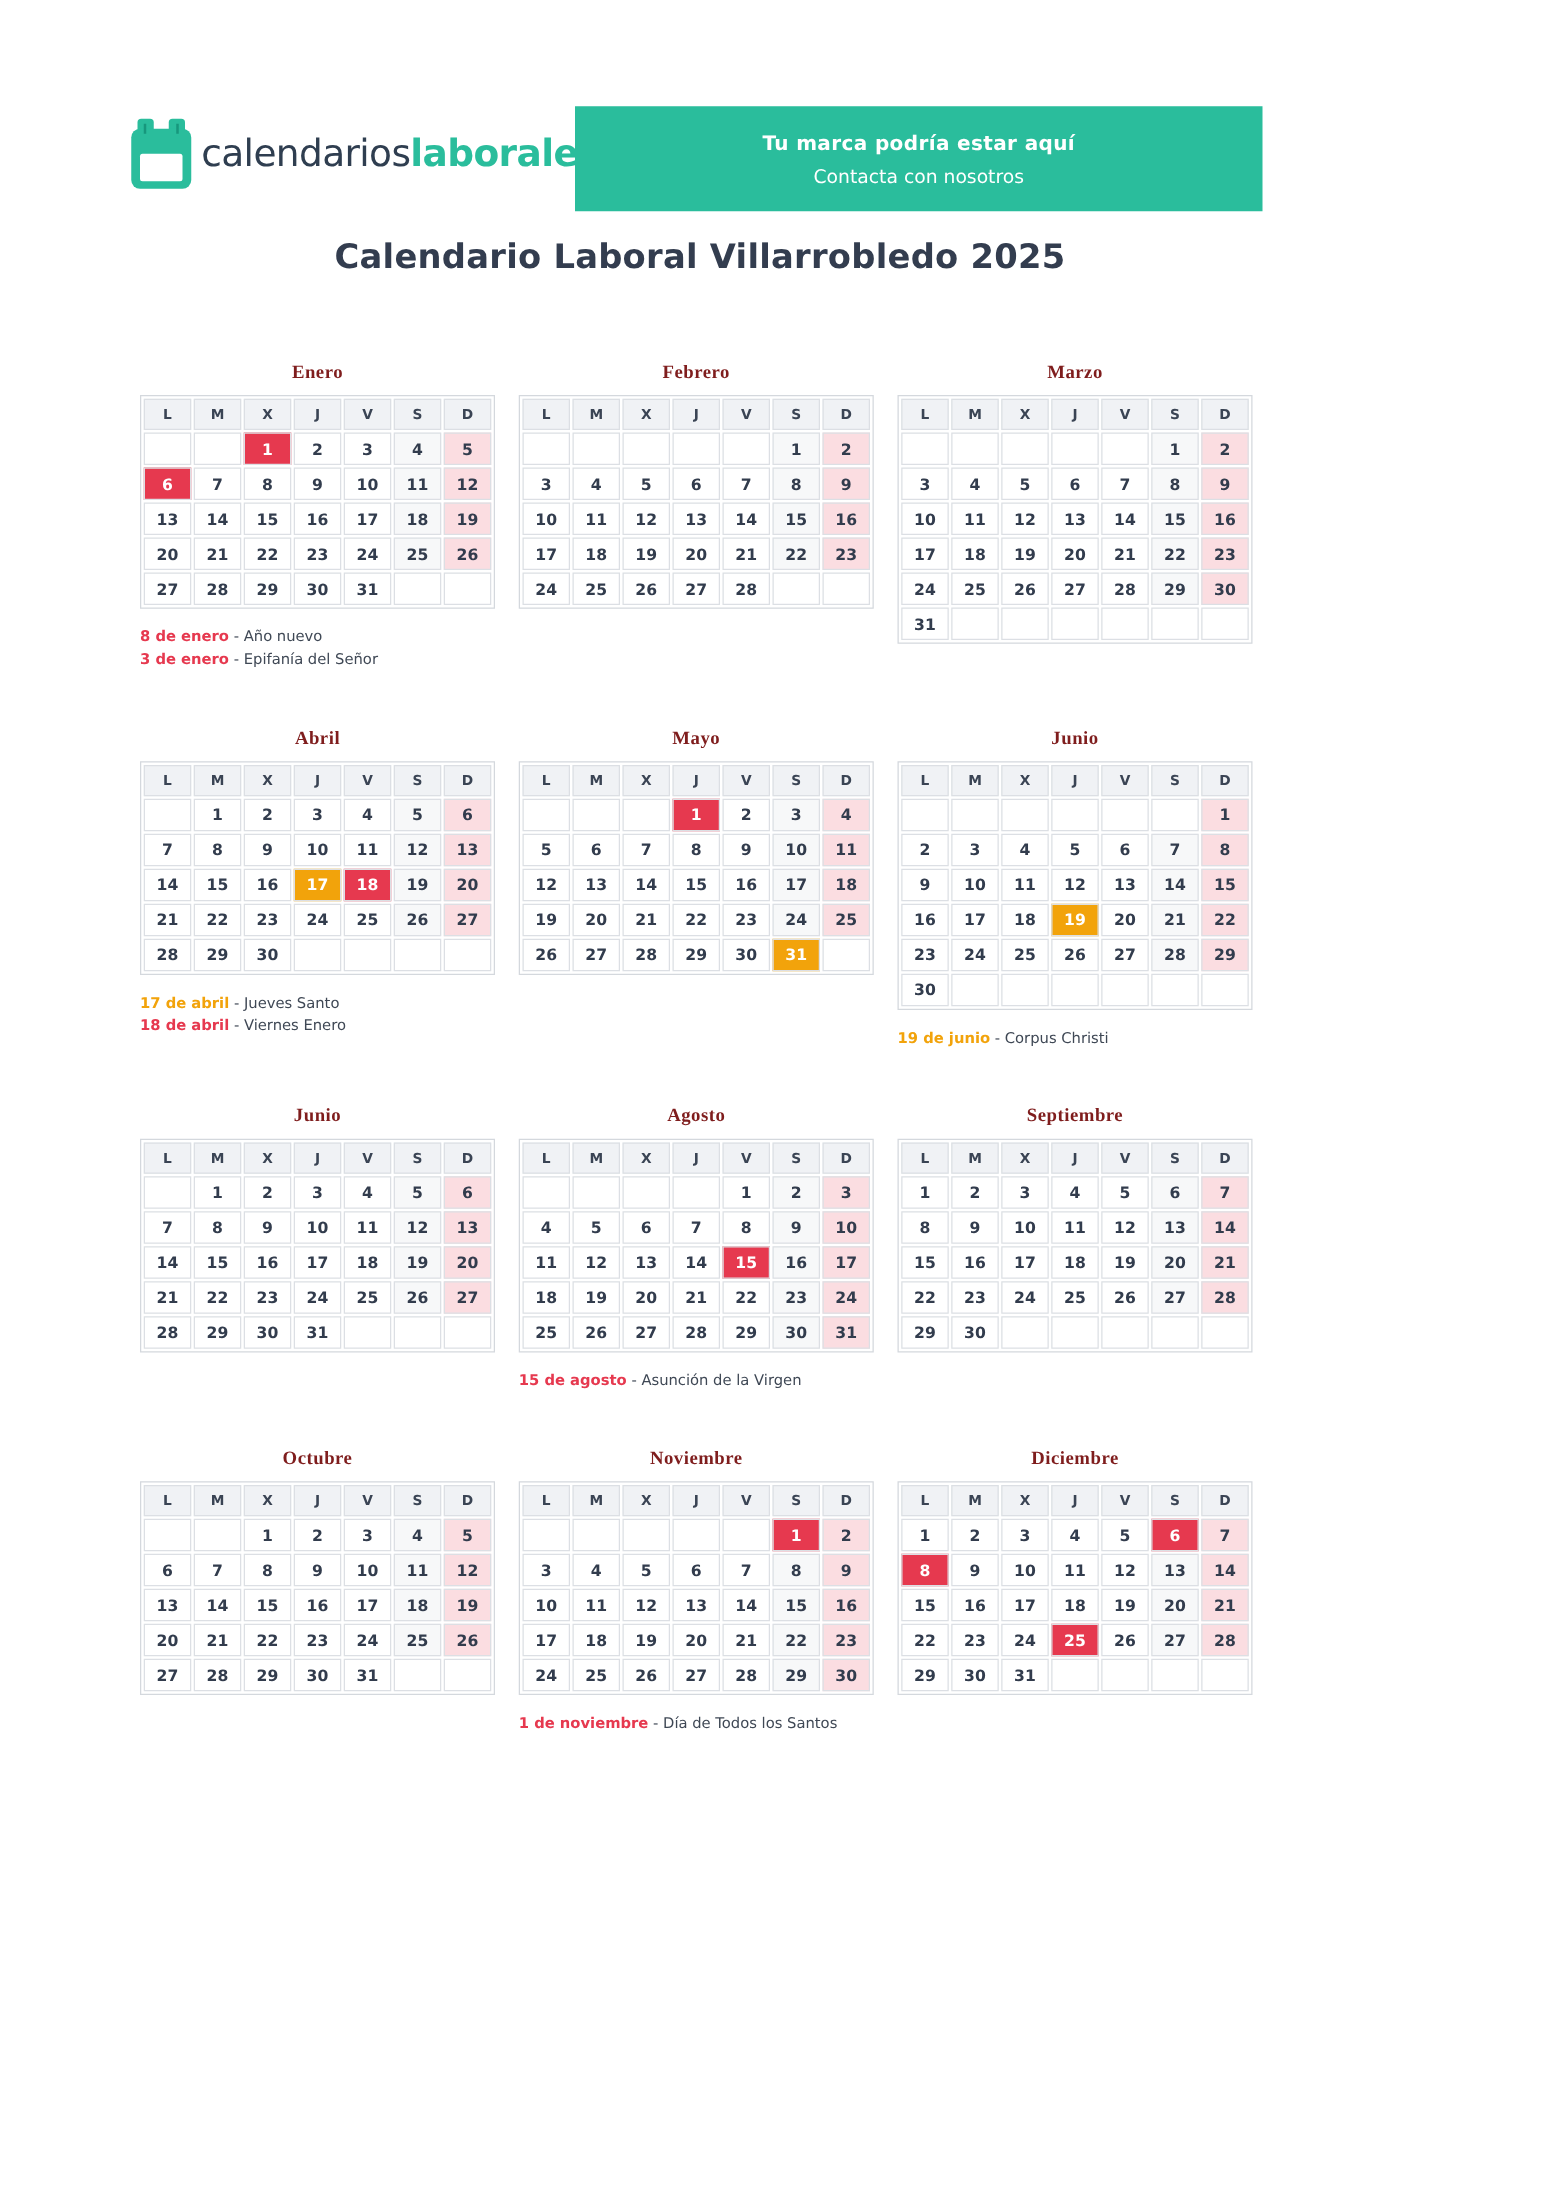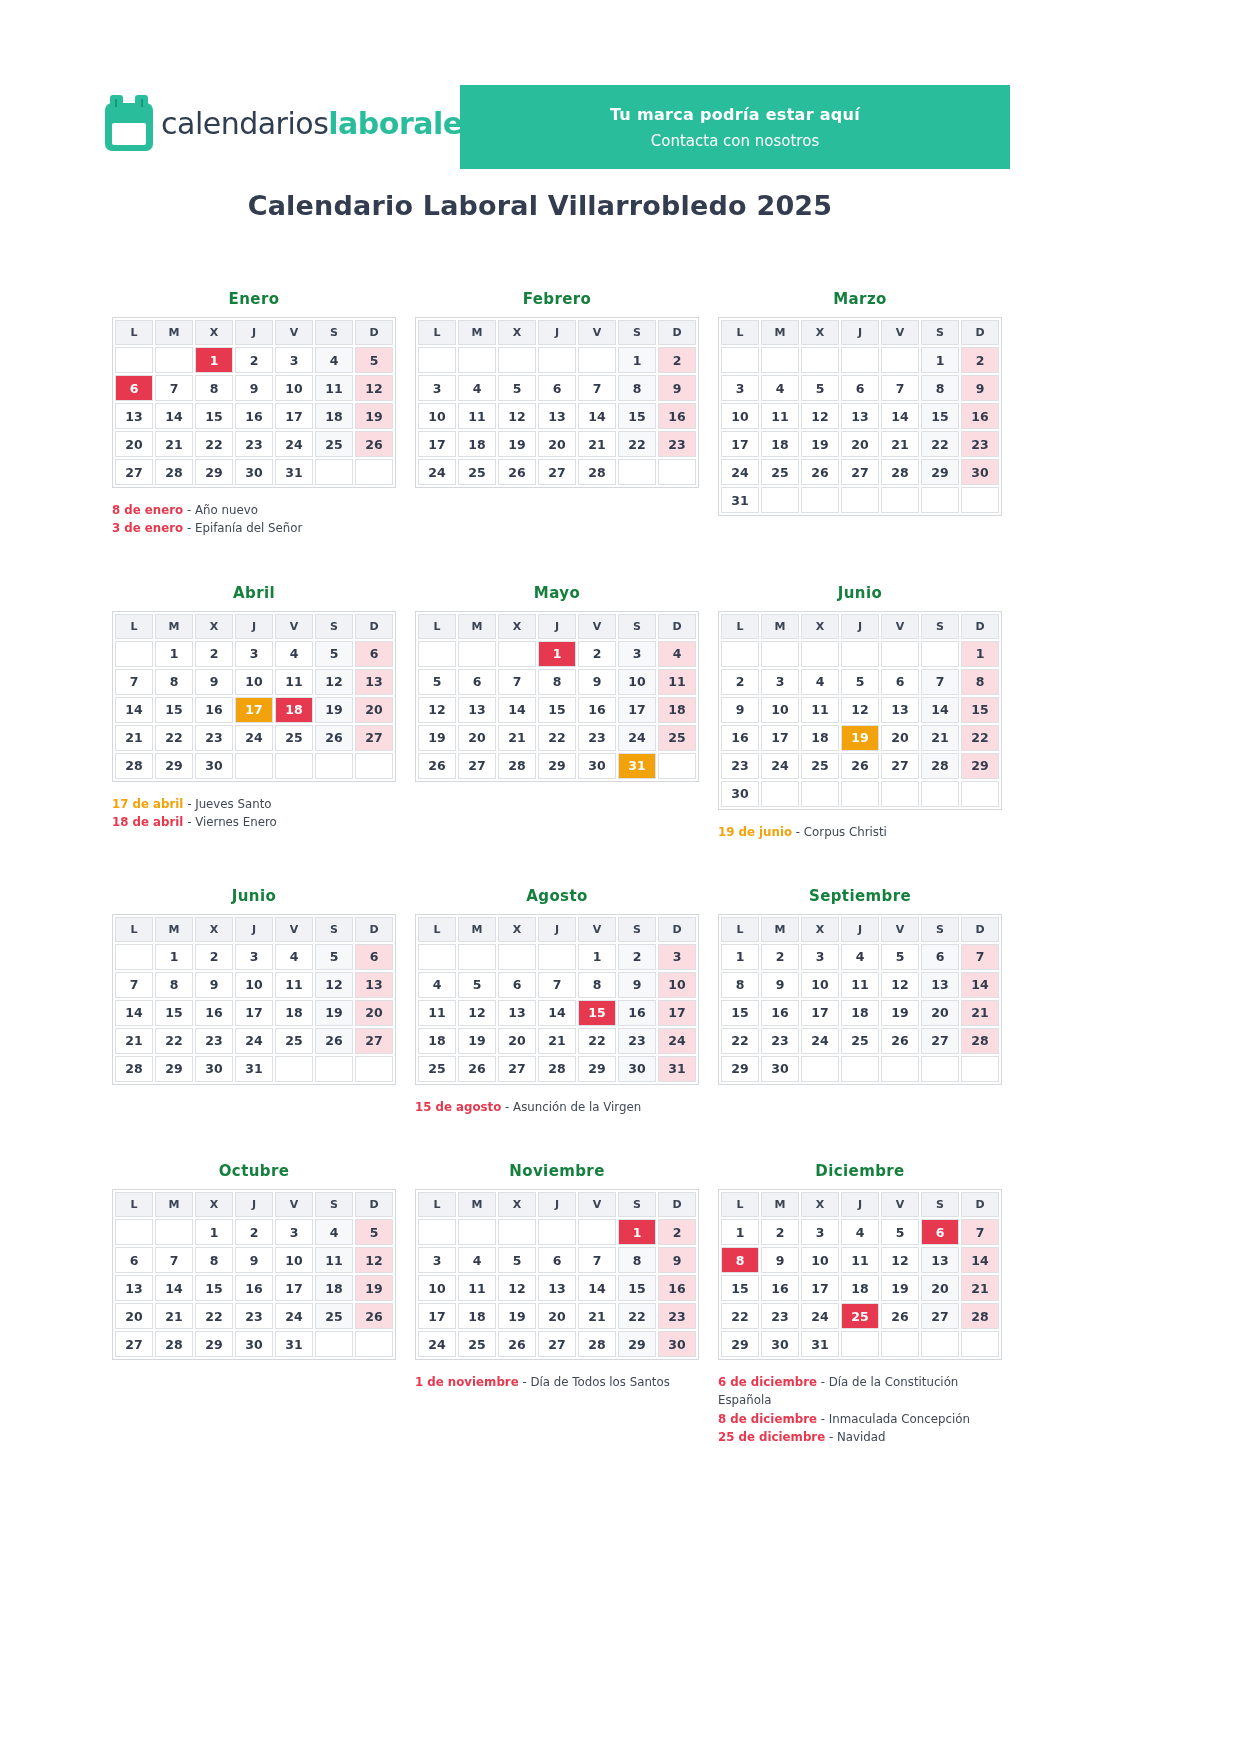--- a/index.html
+++ b/index.html
@@ -17,26 +17,26 @@
   .li-page{position:absolute;left:7px;top:28px;width:34px;height:22px;background:#fff;border-radius:2px;z-index:2;}
   .logo-text{font-size:30px;letter-spacing:-.5px;color:#2f3e50;white-space:nowrap;}
   .logo-text .bold-teal{font-weight:bold;}
   .logo-text .com{font-size:24px;}
 
   .banner{position:absolute;left:460px;top:85px;width:550px;height:84px;display:flex;flex-direction:column;align-items:center;justify-content:center;gap:8px;color:#fff;cursor:pointer;}
   .banner-line1{font-size:16px;font-weight:bold;letter-spacing:.3px;}
   .banner-line2{font-size:15px;}
 
   
-  h1.page-title{position:absolute;top:190px;left:84px;width:912px;margin:0;text-align:center;font-size:27px;font-weight:bold;color:#333d4f;letter-spacing:.2px;}
+  h1.page-title{position:absolute;top:190px;left:104px;width:912px;margin:0;text-align:center;font-size:27px;font-weight:bold;color:#333d4f;letter-spacing:.2px;}
 
   
   #months{position:absolute;top:290px;left:112px;width:890px;display:grid;grid-template-columns:repeat(3,284px);column-gap:19px;row-gap:46px;align-items:start;}
   .month-block{width:284px;}
-  .month-title{margin:0 0 9px 0;text-align:center;font-size:15px;font-weight:bold;color:#15803d;letter-spacing:.4px;}
+  .month-title{margin:0 0 9px 0;text-align:center;font-size:15px;font-weight:bold;color:#7f1d1d;letter-spacing:.4px;font-family:Liberation Serif, serif;}
   table.cal{border-collapse:separate;border-spacing:2px;width:284px;border:1px solid #d4d8dd;background:#fff;}
   table.cal th{box-sizing:border-box;width:37px;height:25px;border:1px solid #dcdfe4;font-size:11px;font-weight:bold;color:#3a4454;text-align:center;}
   table.cal td{box-sizing:border-box;width:37px;height:26px;border:1px solid #dcdfe4;font-size:12.5px;font-weight:bold;color:#323c4d;text-align:center;background:#fff;}
   .notes{margin-top:13px;font-size:11.8px;line-height:1.55;color:#3f4855;}
   .note-date{font-weight:bold;}
 
   
   #legend{position:absolute;top:1478px;left:100px;width:912px;display:flex;justify-content:center;gap:42px;}
   .legend-btn{height:39px;display:flex;align-items:center;justify-content:center;padding:0 18px;color:#fff;font-size:13px;font-weight:bold;letter-spacing:.3px;border-radius:2px;cursor:pointer;}
 </style>
@@ -848,22 +848,17 @@
               <td>29</td>
               <td>30</td>
               <td>31</td>
               <td></td>
               <td></td>
               <td></td>
               <td></td>
             </tr>
           </tbody>
         </table>
-        <div class="notes">
-          <div><span class="note-date" style="color: rgb(230, 57, 79);">6 de diciembre</span><span> - Día de la Constitución Española</span></div>
-          <div><span class="note-date" style="color: rgb(230, 57, 79);">8 de diciembre</span><span> - Inmaculada Concepción</span></div>
-          <div><span class="note-date" style="color: rgb(230, 57, 79);">25 de diciembre</span><span> - Navidad</span></div>
-        </div>
       </div>
     </div>
 
 
 </div>
 
 </body></html>

